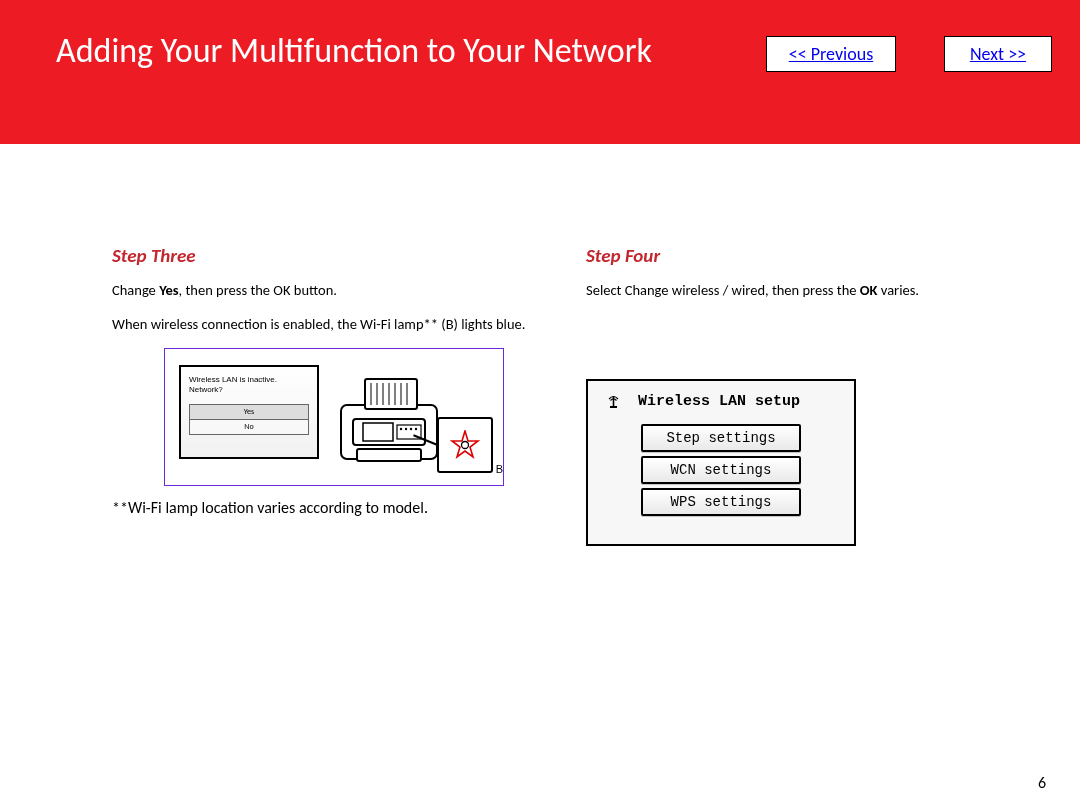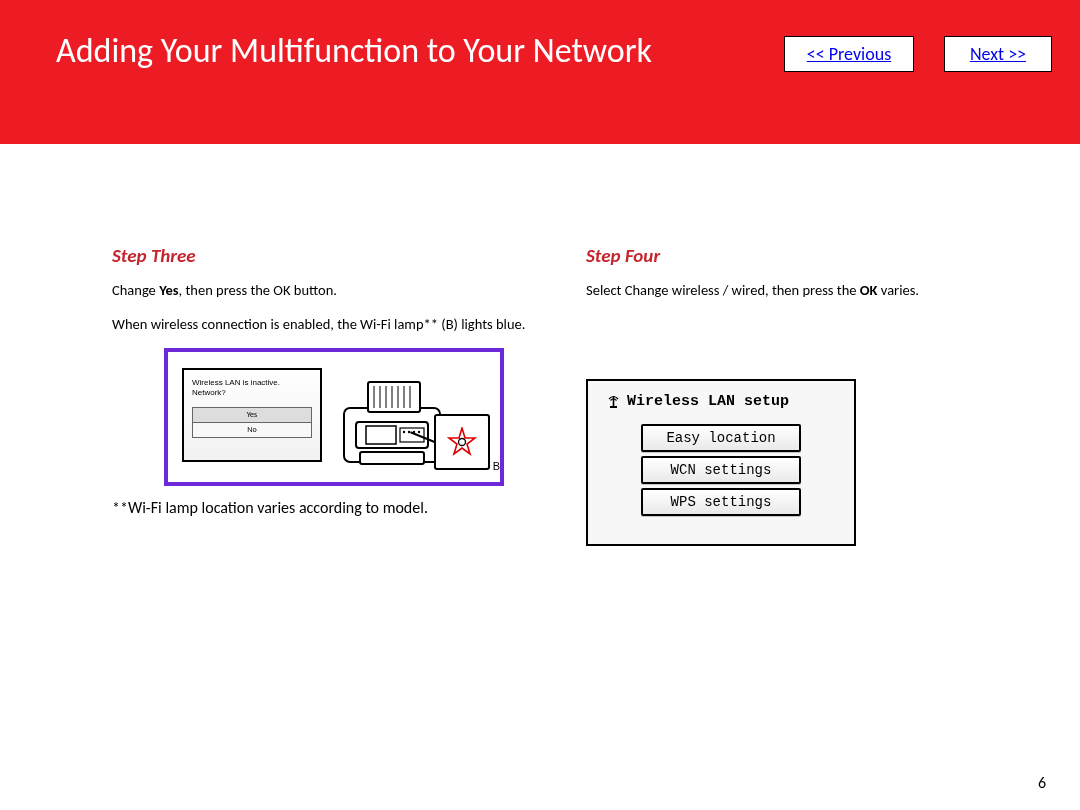--- a/index.html
+++ b/index.html
@@ -21,21 +21,21 @@
     color: #fff;
     font-size: 34px;
     font-weight: 400;
     padding: 30px 0 0 56px;
   }
   .nav-buttons {
     position: absolute;
     top: 36px;
     right: 28px;
     display: flex;
-    gap: 30px;
+    gap: 48px;
   }
   .nav-btn {
     background: #fff;
     color: #0000EE;
     text-decoration: underline;
     font-size: 18px;
     padding: 6px 18px;
     border: 1px solid #000;
     cursor: pointer;
   }
@@ -73,21 +73,21 @@
     bottom: 18px;
     right: 34px;
     font-size: 16px;
     color: #000;
   }
 
   
   .fig3 {
     width: 340px;
     height: 138px;
-    border: 4px solid #6d28d9;
+    border: 1px solid #6d28d9;
     margin: 12px 0 6px 52px;
     position: relative;
     background: #fff;
   }
   .fig3-screen {
     position: absolute;
     left: 14px;
     top: 16px;
     width: 140px;
     height: 94px;
@@ -163,21 +163,21 @@
     padding: 10px 14px 24px 14px;
   }
   .fig4-title {
     font-family: "Courier New", monospace;
     font-size: 15px;
     font-weight: bold;
     color: #000;
     margin: 2px 0 14px 4px;
     display: flex;
     align-items: center;
-    gap: 6px;
+    gap: 17px;
   }
   .wifi-icon {
     display: inline-block;
     width: 15px;
     height: 14px;
   }
   .fig4-btn {
     display: block;
     width: 160px;
     margin: 0 auto 4px auto;
@@ -271,21 +271,21 @@
         <span class="wifi-icon">
           <svg viewBox="0 0 15 14">
             <line x1="7.5" y1="2" x2="7.5" y2="13" stroke="#000" stroke-width="1.6"></line>
             <path d="M3 5 Q7.5 0 12 5" fill="none" stroke="#000" stroke-width="1.2"></path>
             <path d="M4.5 6.5 Q7.5 3 10.5 6.5" fill="none" stroke="#000" stroke-width="1.2"></path>
             <rect x="4" y="12" width="7" height="2" fill="#000"></rect>
           </svg>
         </span>
         <span>Wireless LAN setup</span>
       </div>
-      <div class="fig4-btn">Easy location</div>
+      <div class="fig4-btn">Step settings</div>
       <div class="fig4-btn">WCN settings</div>
       <div class="fig4-btn">WPS settings</div>
     </div>
   </div>
 
 </div>
 
 <div class="page-num">6</div>
 
 </body></html>

